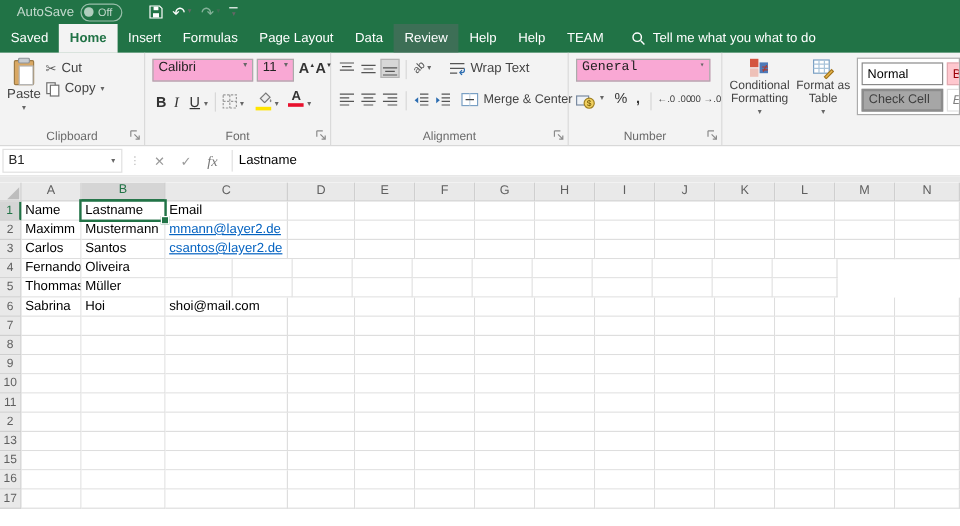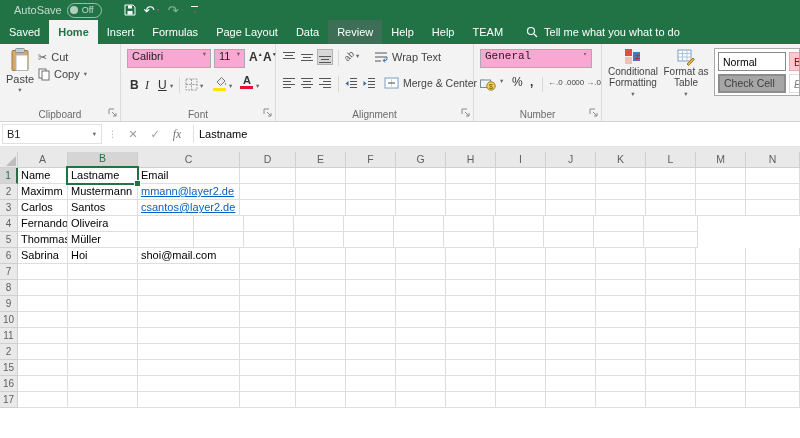--- a/index.html
+++ b/index.html
@@ -604,20 +604,37 @@
         <div class="cell" style="width: 50px;"></div>
         <div class="cell" style="width: 50px;"></div>
         <div class="cell" style="width: 50px;"></div>
         <div class="cell" style="width: 50px;"></div>
         <div class="cell" style="width: 50px;"></div>
         <div class="cell" style="width: 50px;"></div>
         <div class="cell" style="width: 50px;"></div>
         <div class="cell" style="width: 54px;"></div>
       </div>
       <div class="grow">
+        <div class="rhdr">13</div>
+        <div class="cell" style="width: 50px;"></div>
+        <div class="cell" style="width: 70px;"></div>
+        <div class="cell" style="width: 102px;"></div>
+        <div class="cell" style="width: 56px;"></div>
+        <div class="cell" style="width: 50px;"></div>
+        <div class="cell" style="width: 50px;"></div>
+        <div class="cell" style="width: 50px;"></div>
+        <div class="cell" style="width: 50px;"></div>
+        <div class="cell" style="width: 50px;"></div>
+        <div class="cell" style="width: 50px;"></div>
+        <div class="cell" style="width: 50px;"></div>
+        <div class="cell" style="width: 50px;"></div>
+        <div class="cell" style="width: 50px;"></div>
+        <div class="cell" style="width: 54px;"></div>
+      </div>
+      <div class="grow">
         <div class="rhdr">15</div>
         <div class="cell" style="width: 50px;"></div>
         <div class="cell" style="width: 70px;"></div>
         <div class="cell" style="width: 102px;"></div>
         <div class="cell" style="width: 56px;"></div>
         <div class="cell" style="width: 50px;"></div>
         <div class="cell" style="width: 50px;"></div>
         <div class="cell" style="width: 50px;"></div>
         <div class="cell" style="width: 50px;"></div>
         <div class="cell" style="width: 50px;"></div>

